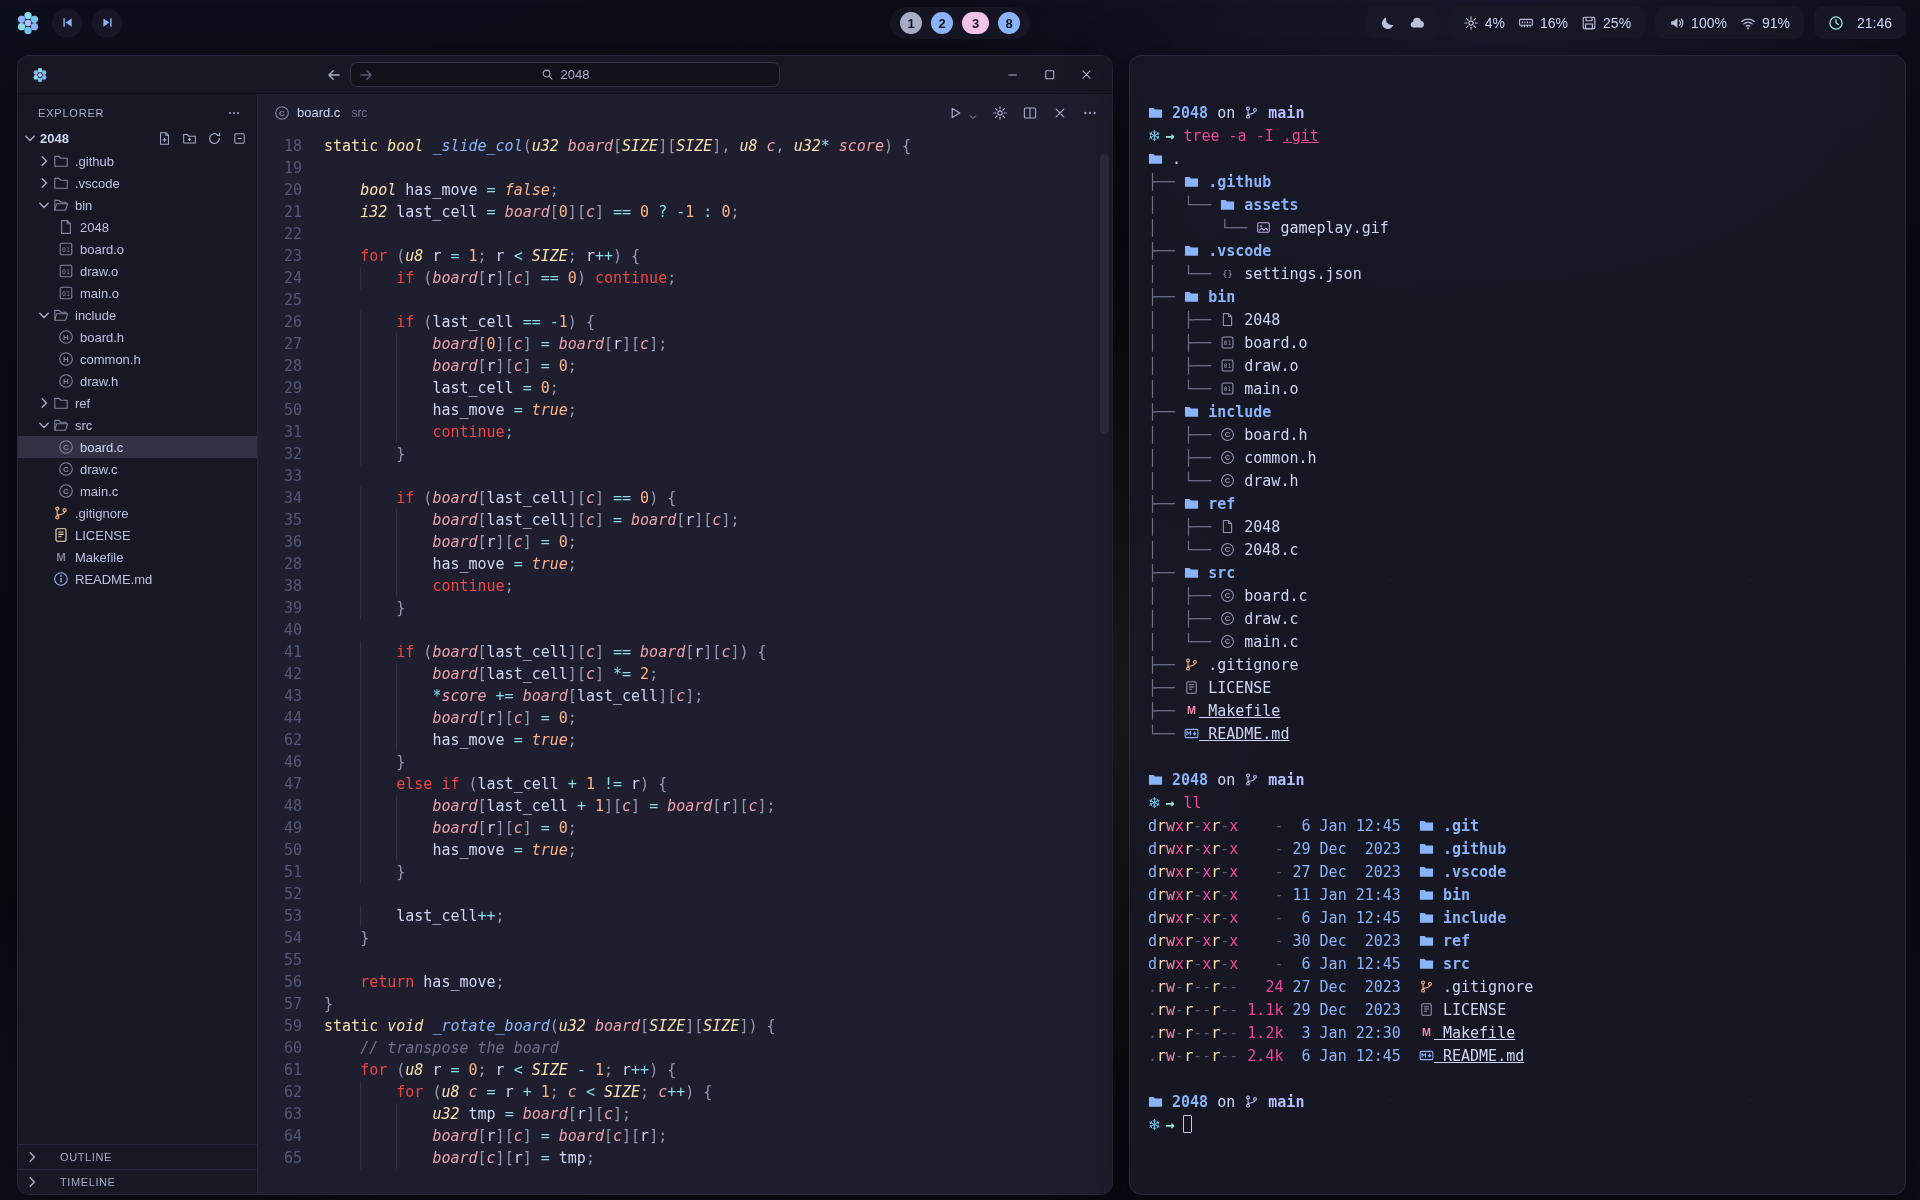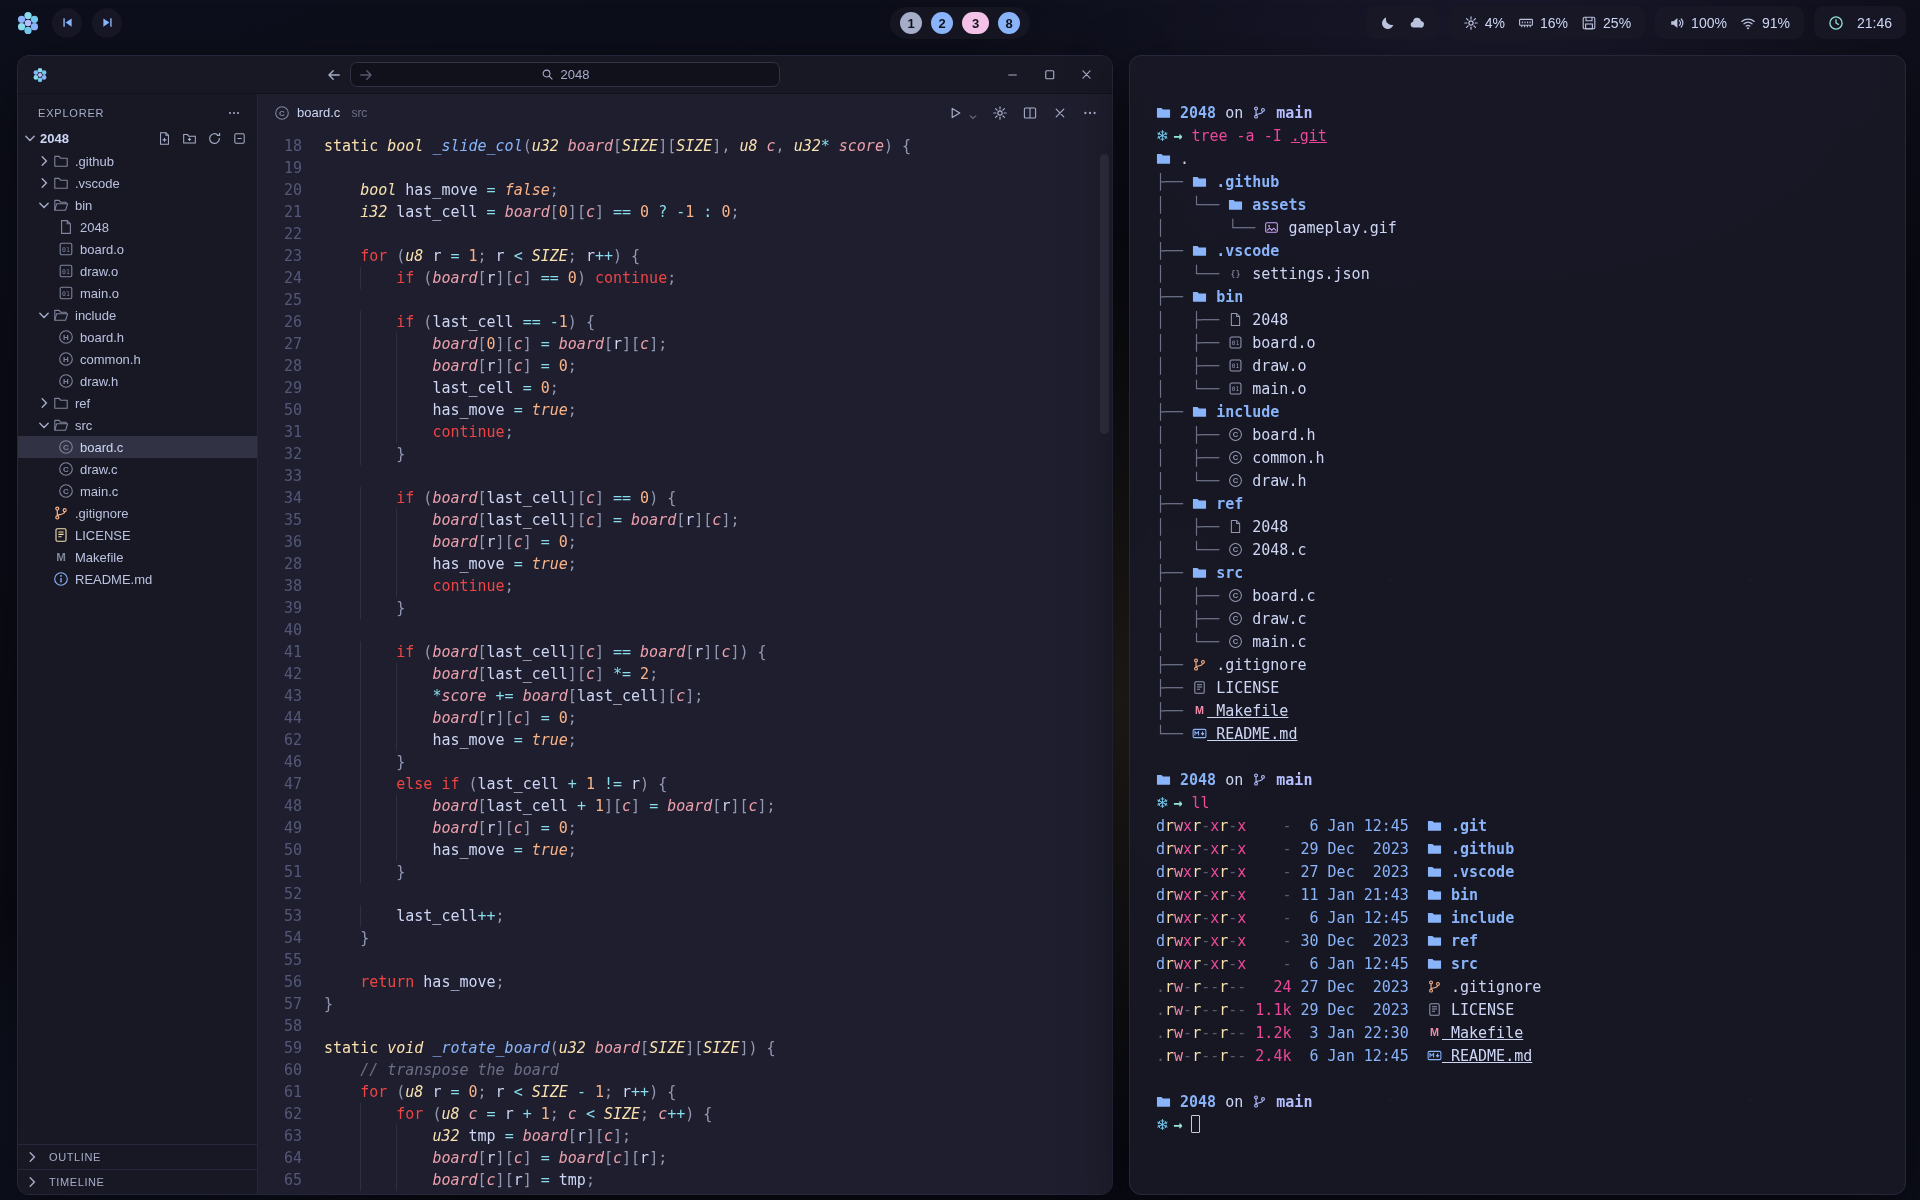--- a/index.html
+++ b/index.html
@@ -69,21 +69,21 @@
   .exp-chev{width:16px;height:16px;color:#a6adc8;flex:none;display:inline-block;}
   .exp-chev svg{width:100%;height:100%;}
   .exp-row{height:22px;display:flex;align-items:center;font-size:13px;color:#bac2de;cursor:pointer;white-space:nowrap;}
   .exp-row.d1{padding-left:18px;}
   .exp-row.d2{padding-left:39px;}
   .exp-row.sel{background:#313244;color:#cdd6f4;}
   .sp16{width:16px;flex:none;}
   .exp-ico{width:16px;height:16px;margin:0 6px 0 1px;flex:none;display:inline-block;}
   .exp-ico svg{width:100%;height:100%;display:block;}
   .exp-bottom{position:absolute;bottom:0;left:0;right:0;}
-  .exp-sec{height:25px;display:flex;align-items:center;gap:9px;padding:0 6px;border-top:1px solid #26273a;color:#a6adc8;font-size:11px;letter-spacing:.6px;cursor:pointer;}
+  .exp-sec{height:25px;display:flex;align-items:center;gap:20px;padding:0 6px;border-top:1px solid #26273a;color:#a6adc8;font-size:11px;letter-spacing:.6px;cursor:pointer;}
 
   .vs-editor{flex:1;display:flex;flex-direction:column;position:relative;background:#1e1e2e;}
   .vs-tabs{height:37px;display:flex;align-items:center;padding-left:16px;position:relative;flex:none;}
   .tab{display:flex;align-items:center;gap:7px;font-size:13px;color:#cdd6f4;cursor:pointer;}
   .tab-ico{width:16px;height:16px;display:inline-block;}
   .tab-ico svg{width:100%;height:100%;}
   .tab .path{color:#6c7086;font-size:12px;margin-left:4px;}
   .tab-acts{position:absolute;right:14px;display:flex;gap:14px;align-items:center;color:#a6adc8;}
   .ta{width:16px;height:16px;display:inline-block;cursor:pointer;}
   .ta svg{width:100%;height:100%;}
@@ -98,21 +98,21 @@
   .vs-scroll{position:absolute;right:3px;top:60px;width:9px;height:280px;background:#45475a66;border-radius:5px;cursor:pointer;}
 
   .tk-k{color:#ef4444}.tk-s{color:#f9e2af}.tk-t{color:#f9e2af;font-style:italic}
   .tk-f{color:#89b4fa;font-style:italic}.tk-p{color:#eba0ac;font-style:italic}
   .tk-n{color:#fab387}.tk-b{color:#fab387;font-style:italic}.tk-o{color:#89dceb}
   .tk-m{color:#f9e2af;font-style:italic}.tk-v{color:#cdd6f4}.tk-u{color:#9399b2}
   .tk-c{color:#6c7086;font-style:italic}.tk-d{color:#cdd6f4}
 
   
   .terminal{left:1129px;width:777px;background:rgba(24,24,37,.97);padding:46px 10px 0 18px;font-family:"DejaVu Sans Mono",monospace;font-size:15px;line-height:23px;color:#cdd6f4;cursor:text;}
-  .tl{white-space:pre;min-height:23px;margin-left:8px;}
+  .tl{white-space:pre;min-height:23px;}
   .ti{display:inline-block;width:15px;height:15px;vertical-align:-2px;}
   .ti svg{width:100%;height:100%;display:block;}
   .c-blue{color:#89b4fa}.c-lav{color:#b4befe}.c-teal{color:#94e2d5}.c-green{color:#ec4899}
   .c-yellow{color:#f9e2af}.c-red{color:#f38ba8}.c-peach{color:#fab387}.c-mauve{color:#cba6f7}
   .c-text{color:#cdd6f4}.c-gray{color:#6c7086}.c-dimm{color:#585b70}.c-sapphire{color:#74c7ec}
   .c-overlay{color:#9399b2}.c-ov1{color:#7f849c}
   .b{font-weight:bold}.u{text-decoration:underline}
   .sans{font-family:"DejaVu Sans",sans-serif;}
   .cursor{display:inline-block;width:9px;height:18px;border:1px solid #c6cbe2;vertical-align:-3px;border-radius:1px;}
 </style>
@@ -593,21 +593,20 @@
           <div class="cl"><span class="cl-num">48</span><span class="cl-txt"><span class="ind">    </span><span class="ind gl">    </span><span class="ind gl">    </span><span class="tk-p">board</span><span class="tk-u">[</span><span class="tk-v">last_cell</span><span class="tk-d"> </span><span class="tk-o">+</span><span class="tk-d"> </span><span class="tk-n">1</span><span class="tk-u">]</span><span class="tk-u">[</span><span class="tk-p">c</span><span class="tk-u">]</span><span class="tk-d"> </span><span class="tk-o">=</span><span class="tk-d"> </span><span class="tk-p">board</span><span class="tk-u">[</span><span class="tk-v">r</span><span class="tk-u">]</span><span class="tk-u">[</span><span class="tk-p">c</span><span class="tk-u">]</span><span class="tk-u">;</span></span></div>
           <div class="cl"><span class="cl-num">49</span><span class="cl-txt"><span class="ind">    </span><span class="ind gl">    </span><span class="ind gl">    </span><span class="tk-p">board</span><span class="tk-u">[</span><span class="tk-v">r</span><span class="tk-u">]</span><span class="tk-u">[</span><span class="tk-p">c</span><span class="tk-u">]</span><span class="tk-d"> </span><span class="tk-o">=</span><span class="tk-d"> </span><span class="tk-n">0</span><span class="tk-u">;</span></span></div>
           <div class="cl"><span class="cl-num">50</span><span class="cl-txt"><span class="ind">    </span><span class="ind gl">    </span><span class="ind gl">    </span><span class="tk-v">has_move</span><span class="tk-d"> </span><span class="tk-o">=</span><span class="tk-d"> </span><span class="tk-b">true</span><span class="tk-u">;</span></span></div>
           <div class="cl"><span class="cl-num">51</span><span class="cl-txt"><span class="ind">    </span><span class="ind gl">    </span><span class="tk-u">}</span></span></div>
           <div class="cl"><span class="cl-num">52</span><span class="cl-txt"></span></div>
           <div class="cl"><span class="cl-num">53</span><span class="cl-txt"><span class="ind">    </span><span class="ind gl">    </span><span class="tk-v">last_cell</span><span class="tk-o">++</span><span class="tk-u">;</span></span></div>
           <div class="cl"><span class="cl-num">54</span><span class="cl-txt"><span class="ind">    </span><span class="tk-u">}</span></span></div>
           <div class="cl"><span class="cl-num">55</span><span class="cl-txt"></span></div>
           <div class="cl"><span class="cl-num">56</span><span class="cl-txt"><span class="ind">    </span><span class="tk-k">return</span><span class="tk-d"> </span><span class="tk-v">has_move</span><span class="tk-u">;</span></span></div>
           <div class="cl"><span class="cl-num">57</span><span class="cl-txt"><span class="tk-u">}</span></span></div>
-          <div class="cl"><span class="cl-num">58</span><span class="cl-txt"></span></div>
           <div class="cl"><span class="cl-num">59</span><span class="cl-txt"><span class="tk-s">static</span><span class="tk-d"> </span><span class="tk-t">void</span><span class="tk-d"> </span><span class="tk-f">_rotate_board</span><span class="tk-u">(</span><span class="tk-t">u32</span><span class="tk-d"> </span><span class="tk-p">board</span><span class="tk-u">[</span><span class="tk-m">SIZE</span><span class="tk-u">]</span><span class="tk-u">[</span><span class="tk-m">SIZE</span><span class="tk-u">]</span><span class="tk-u">)</span><span class="tk-d"> </span><span class="tk-u">{</span></span></div>
           <div class="cl"><span class="cl-num">60</span><span class="cl-txt"><span class="ind">    </span><span class="tk-c">// transpose the board</span></span></div>
           <div class="cl"><span class="cl-num">61</span><span class="cl-txt"><span class="ind">    </span><span class="tk-k">for</span><span class="tk-d"> </span><span class="tk-u">(</span><span class="tk-t">u8</span><span class="tk-d"> </span><span class="tk-v">r</span><span class="tk-d"> </span><span class="tk-o">=</span><span class="tk-d"> </span><span class="tk-n">0</span><span class="tk-u">;</span><span class="tk-d"> </span><span class="tk-v">r</span><span class="tk-d"> </span><span class="tk-o">&lt;</span><span class="tk-d"> </span><span class="tk-m">SIZE</span><span class="tk-d"> </span><span class="tk-o">-</span><span class="tk-d"> </span><span class="tk-n">1</span><span class="tk-u">;</span><span class="tk-d"> </span><span class="tk-v">r</span><span class="tk-o">++</span><span class="tk-u">)</span><span class="tk-d"> </span><span class="tk-u">{</span></span></div>
           <div class="cl"><span class="cl-num">62</span><span class="cl-txt"><span class="ind">    </span><span class="ind gl">    </span><span class="tk-k">for</span><span class="tk-d"> </span><span class="tk-u">(</span><span class="tk-t">u8</span><span class="tk-d"> </span><span class="tk-p">c</span><span class="tk-d"> </span><span class="tk-o">=</span><span class="tk-d"> </span><span class="tk-v">r</span><span class="tk-d"> </span><span class="tk-o">+</span><span class="tk-d"> </span><span class="tk-n">1</span><span class="tk-u">;</span><span class="tk-d"> </span><span class="tk-p">c</span><span class="tk-d"> </span><span class="tk-o">&lt;</span><span class="tk-d"> </span><span class="tk-m">SIZE</span><span class="tk-u">;</span><span class="tk-d"> </span><span class="tk-p">c</span><span class="tk-o">++</span><span class="tk-u">)</span><span class="tk-d"> </span><span class="tk-u">{</span></span></div>
           <div class="cl"><span class="cl-num">63</span><span class="cl-txt"><span class="ind">    </span><span class="ind gl">    </span><span class="ind gl">    </span><span class="tk-t">u32</span><span class="tk-d"> </span><span class="tk-v">tmp</span><span class="tk-d"> </span><span class="tk-o">=</span><span class="tk-d"> </span><span class="tk-p">board</span><span class="tk-u">[</span><span class="tk-v">r</span><span class="tk-u">]</span><span class="tk-u">[</span><span class="tk-p">c</span><span class="tk-u">]</span><span class="tk-u">;</span></span></div>
           <div class="cl"><span class="cl-num">64</span><span class="cl-txt"><span class="ind">    </span><span class="ind gl">    </span><span class="ind gl">    </span><span class="tk-p">board</span><span class="tk-u">[</span><span class="tk-v">r</span><span class="tk-u">]</span><span class="tk-u">[</span><span class="tk-p">c</span><span class="tk-u">]</span><span class="tk-d"> </span><span class="tk-o">=</span><span class="tk-d"> </span><span class="tk-p">board</span><span class="tk-u">[</span><span class="tk-p">c</span><span class="tk-u">]</span><span class="tk-u">[</span><span class="tk-v">r</span><span class="tk-u">]</span><span class="tk-u">;</span></span></div>
           <div class="cl"><span class="cl-num">65</span><span class="cl-txt"><span class="ind">    </span><span class="ind gl">    </span><span class="ind gl">    </span><span class="tk-p">board</span><span class="tk-u">[</span><span class="tk-p">c</span><span class="tk-u">]</span><span class="tk-u">[</span><span class="tk-v">r</span><span class="tk-u">]</span><span class="tk-d"> </span><span class="tk-o">=</span><span class="tk-d"> </span><span class="tk-v">tmp</span><span class="tk-u">;</span></span></div>
         </div>
       <div class="vs-scroll"></div>
     </div>

